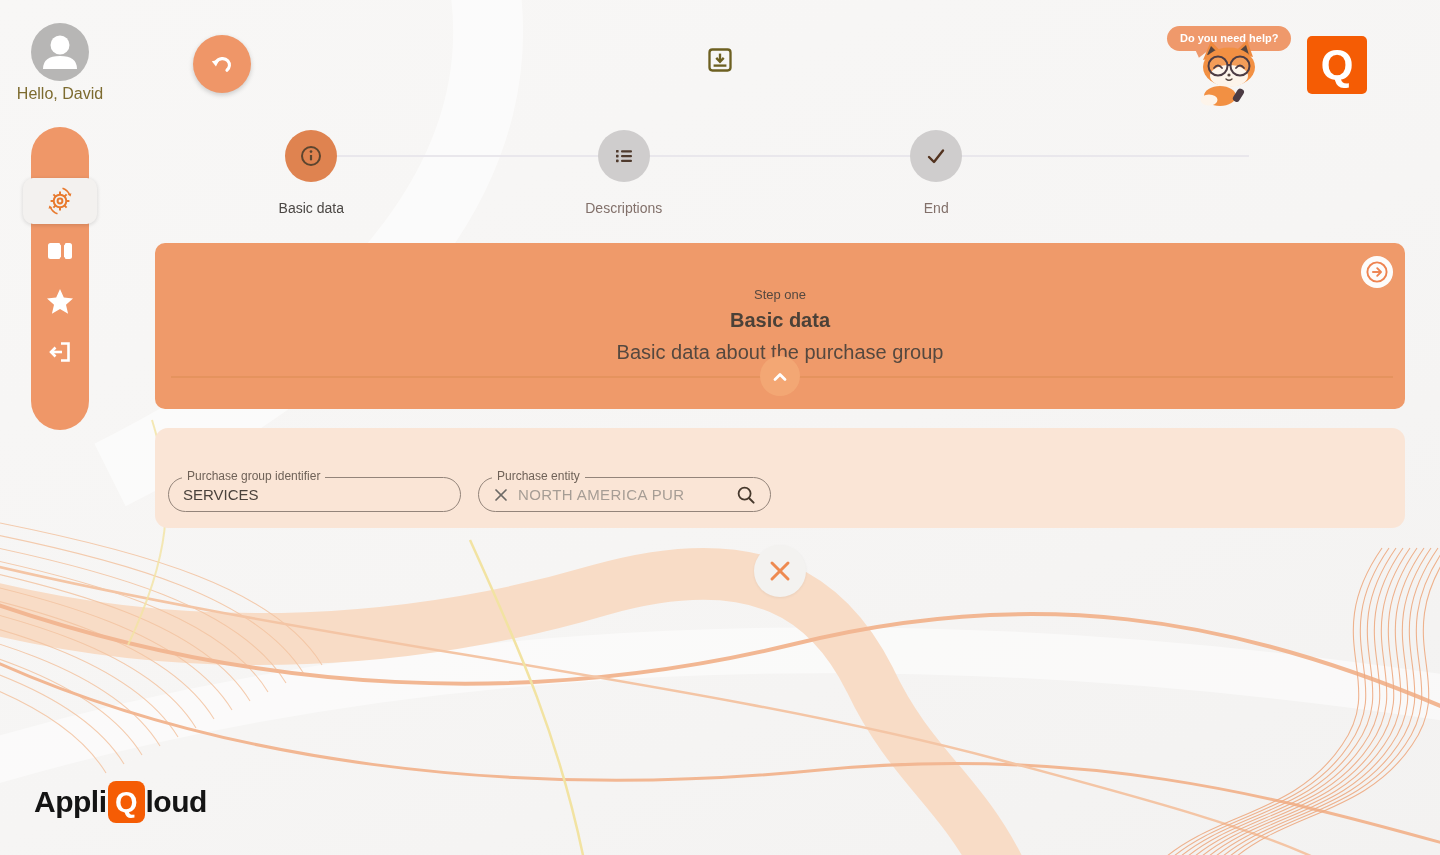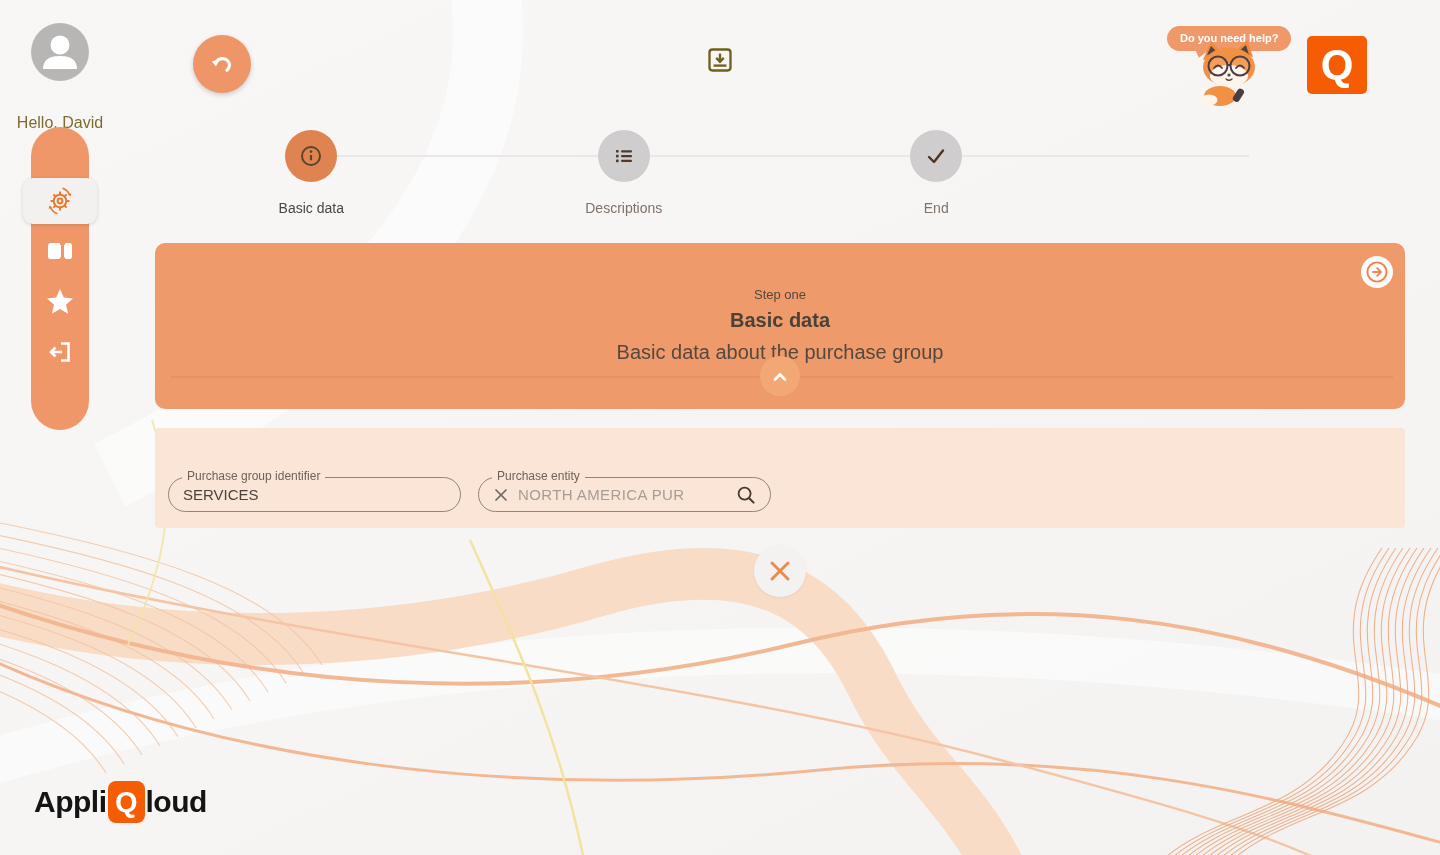--- a/index.html
+++ b/index.html
@@ -6,21 +6,21 @@
   html,body { width:1440px; height:855px; }
   body { font-family:"Liberation Sans", sans-serif; background:#f6f5f4; overflow:hidden; }
   .stage { position:relative; width:1440px; height:855px; overflow:hidden;
            background:linear-gradient(155deg,#f8f7f6 0%,#f6f5f4 55%,#f3f2f1 100%); }
   .bg { position:absolute; inset:0; z-index:0; }
   .layer { position:absolute; z-index:2; }
 
   
   .avatar { left:31px; top:23px; width:58px; height:58px; border-radius:50%;
             background:#b7b6b5; display:grid; place-items:center; cursor:pointer; }
-  .greeting { left:8px; top:85px; width:104px; text-align:center; font-size:16px; color:#7d6b2f;margin-top:29px; }
+  .greeting { left:8px; top:85px; width:104px; text-align:center; font-size:16px; color:#7d6b2f; }
   .back-btn { left:193px; top:35px; width:58px; height:58px; border-radius:50%; background:#ef9668;
               display:grid; place-items:center; box-shadow:0 2px 5px rgba(0,0,0,.18); cursor:pointer; border:none; }
   .page-title { left:0; top:46px; width:1440px; display:flex; justify-content:center; align-items:center; gap:13px; }
   .page-title h1 { font-size:30px; font-weight:400; color:#6d6021; }
   .help-bubble { left:1167px; top:26px; height:25px; padding:0 13px; background:#ef996b; border-radius:13px;
                  color:#fff; font-size:11px; font-weight:bold; line-height:25px; }
   .help-bubble:after { content:""; position:absolute; left:26px; bottom:-7px; border-left:7px solid transparent;
                  border-right:7px solid transparent; border-top:9px solid #ef996b; transform:rotate(14deg); }
   .fox { left:1190px; top:40px; }
   .q-logo { left:1307px; top:36px; width:60px; height:58px; background:#f55c04; border-radius:5px;
@@ -48,21 +48,21 @@
   .banner-step { font-size:13px; }
   .banner-title { font-size:20px; font-weight:bold; color:#4b4138; margin-top:7px; }
   .banner-sub { font-size:20px; margin-top:9px; }
   .banner-divider { position:absolute; left:16px; right:12px; top:133px; height:1.5px; background:#e5935e; }
   .collapse-btn { position:absolute; left:605px; top:113px; width:40px; height:40px; border-radius:50%;
                   background:#f3a774; display:grid; place-items:center; border:none; cursor:pointer; z-index:2; }
   .banner-next { position:absolute; left:1206px; top:13px; width:32px; height:32px; border-radius:50%;
                  background:#fdfcfb; display:grid; place-items:center; border:none; cursor:pointer; }
 
   
-  .panel { left:155px; top:428px; width:1250px; height:100px; border-radius:4px; background:#fae5d6; }
+  .panel { left:155px; top:428px; width:1250px; height:100px; border-radius:13px; background:#fae5d6; }
   .field { position:absolute; top:49px; width:293px; height:35px; border:1px solid #93847a; border-radius:17.5px;
            display:flex; align-items:center; padding:0 14px; gap:9px; }
   .field-1 { left:13px; }
   .field-2 { left:323px; }
   .field-label { position:absolute; top:-9px; left:13px; background:#fae5d6; padding:0 5px;
                  font-size:12px; color:#6f6258; white-space:nowrap; }
   .field input { flex:1; min-width:0; border:none; background:transparent; outline:none;
                  font-family:"Liberation Sans",sans-serif; font-size:15px; color:#4a423c; }
   .field input::placeholder { color:#a69d95; letter-spacing:.4px; }
 

